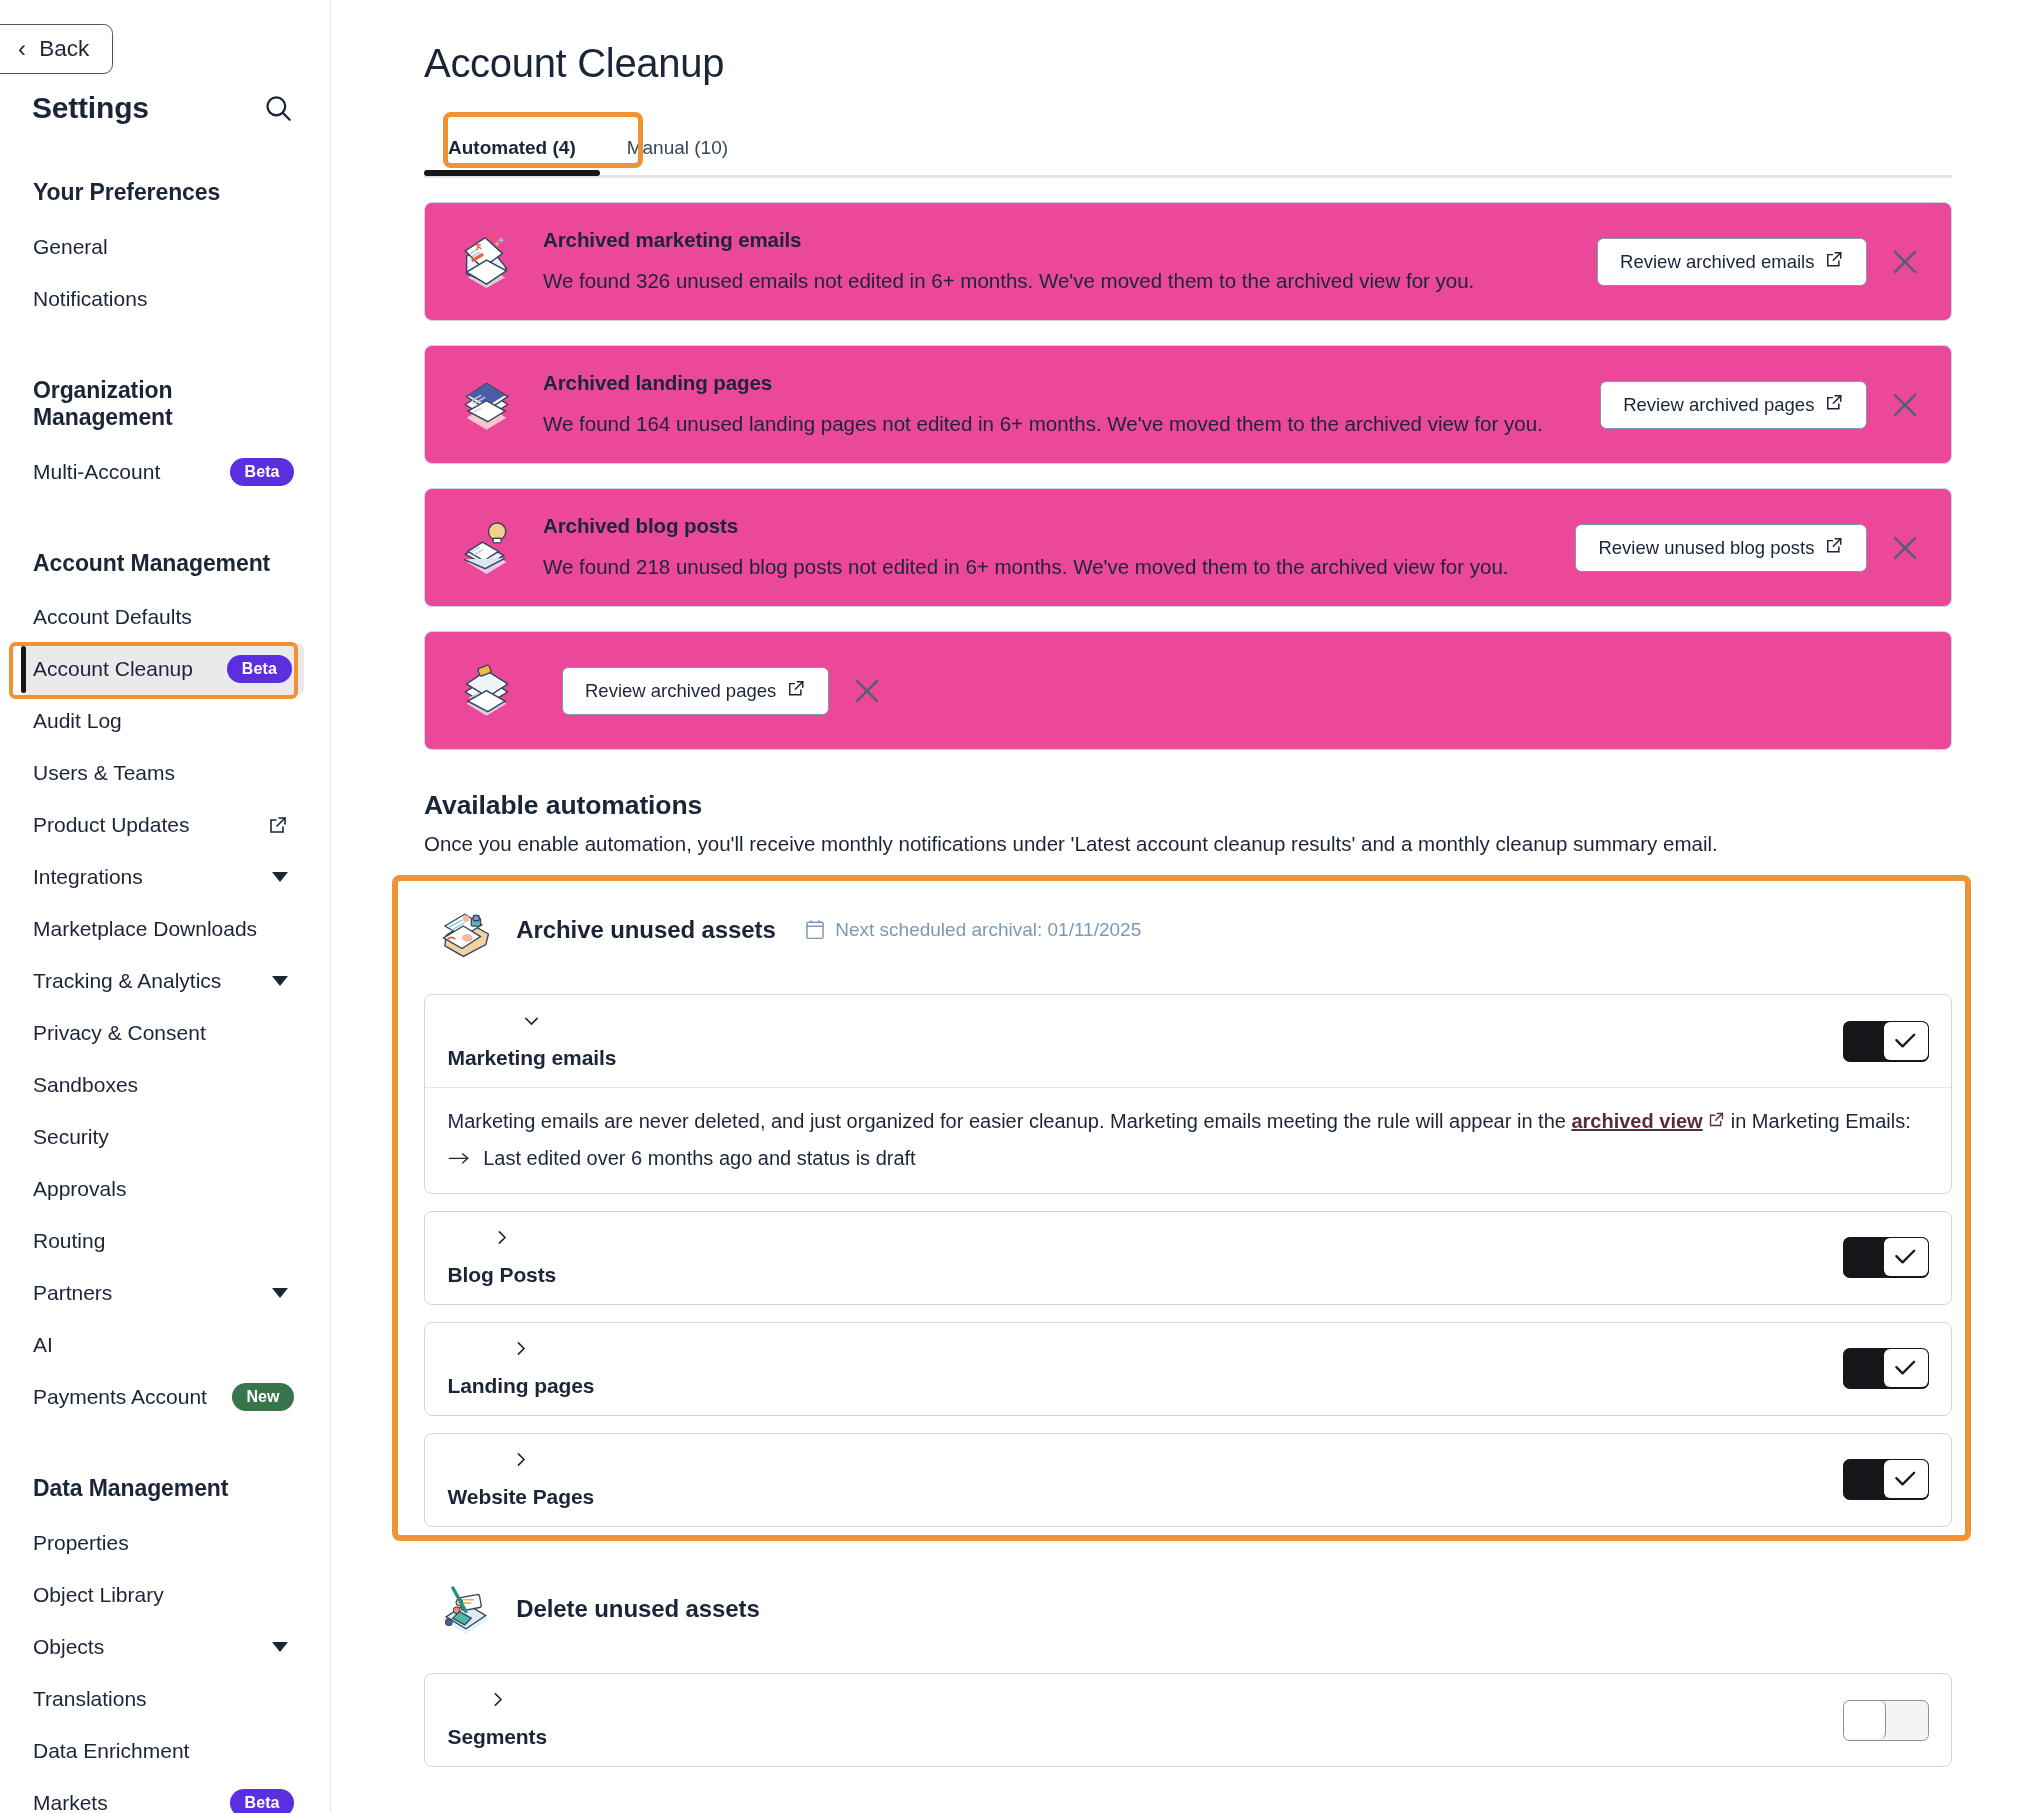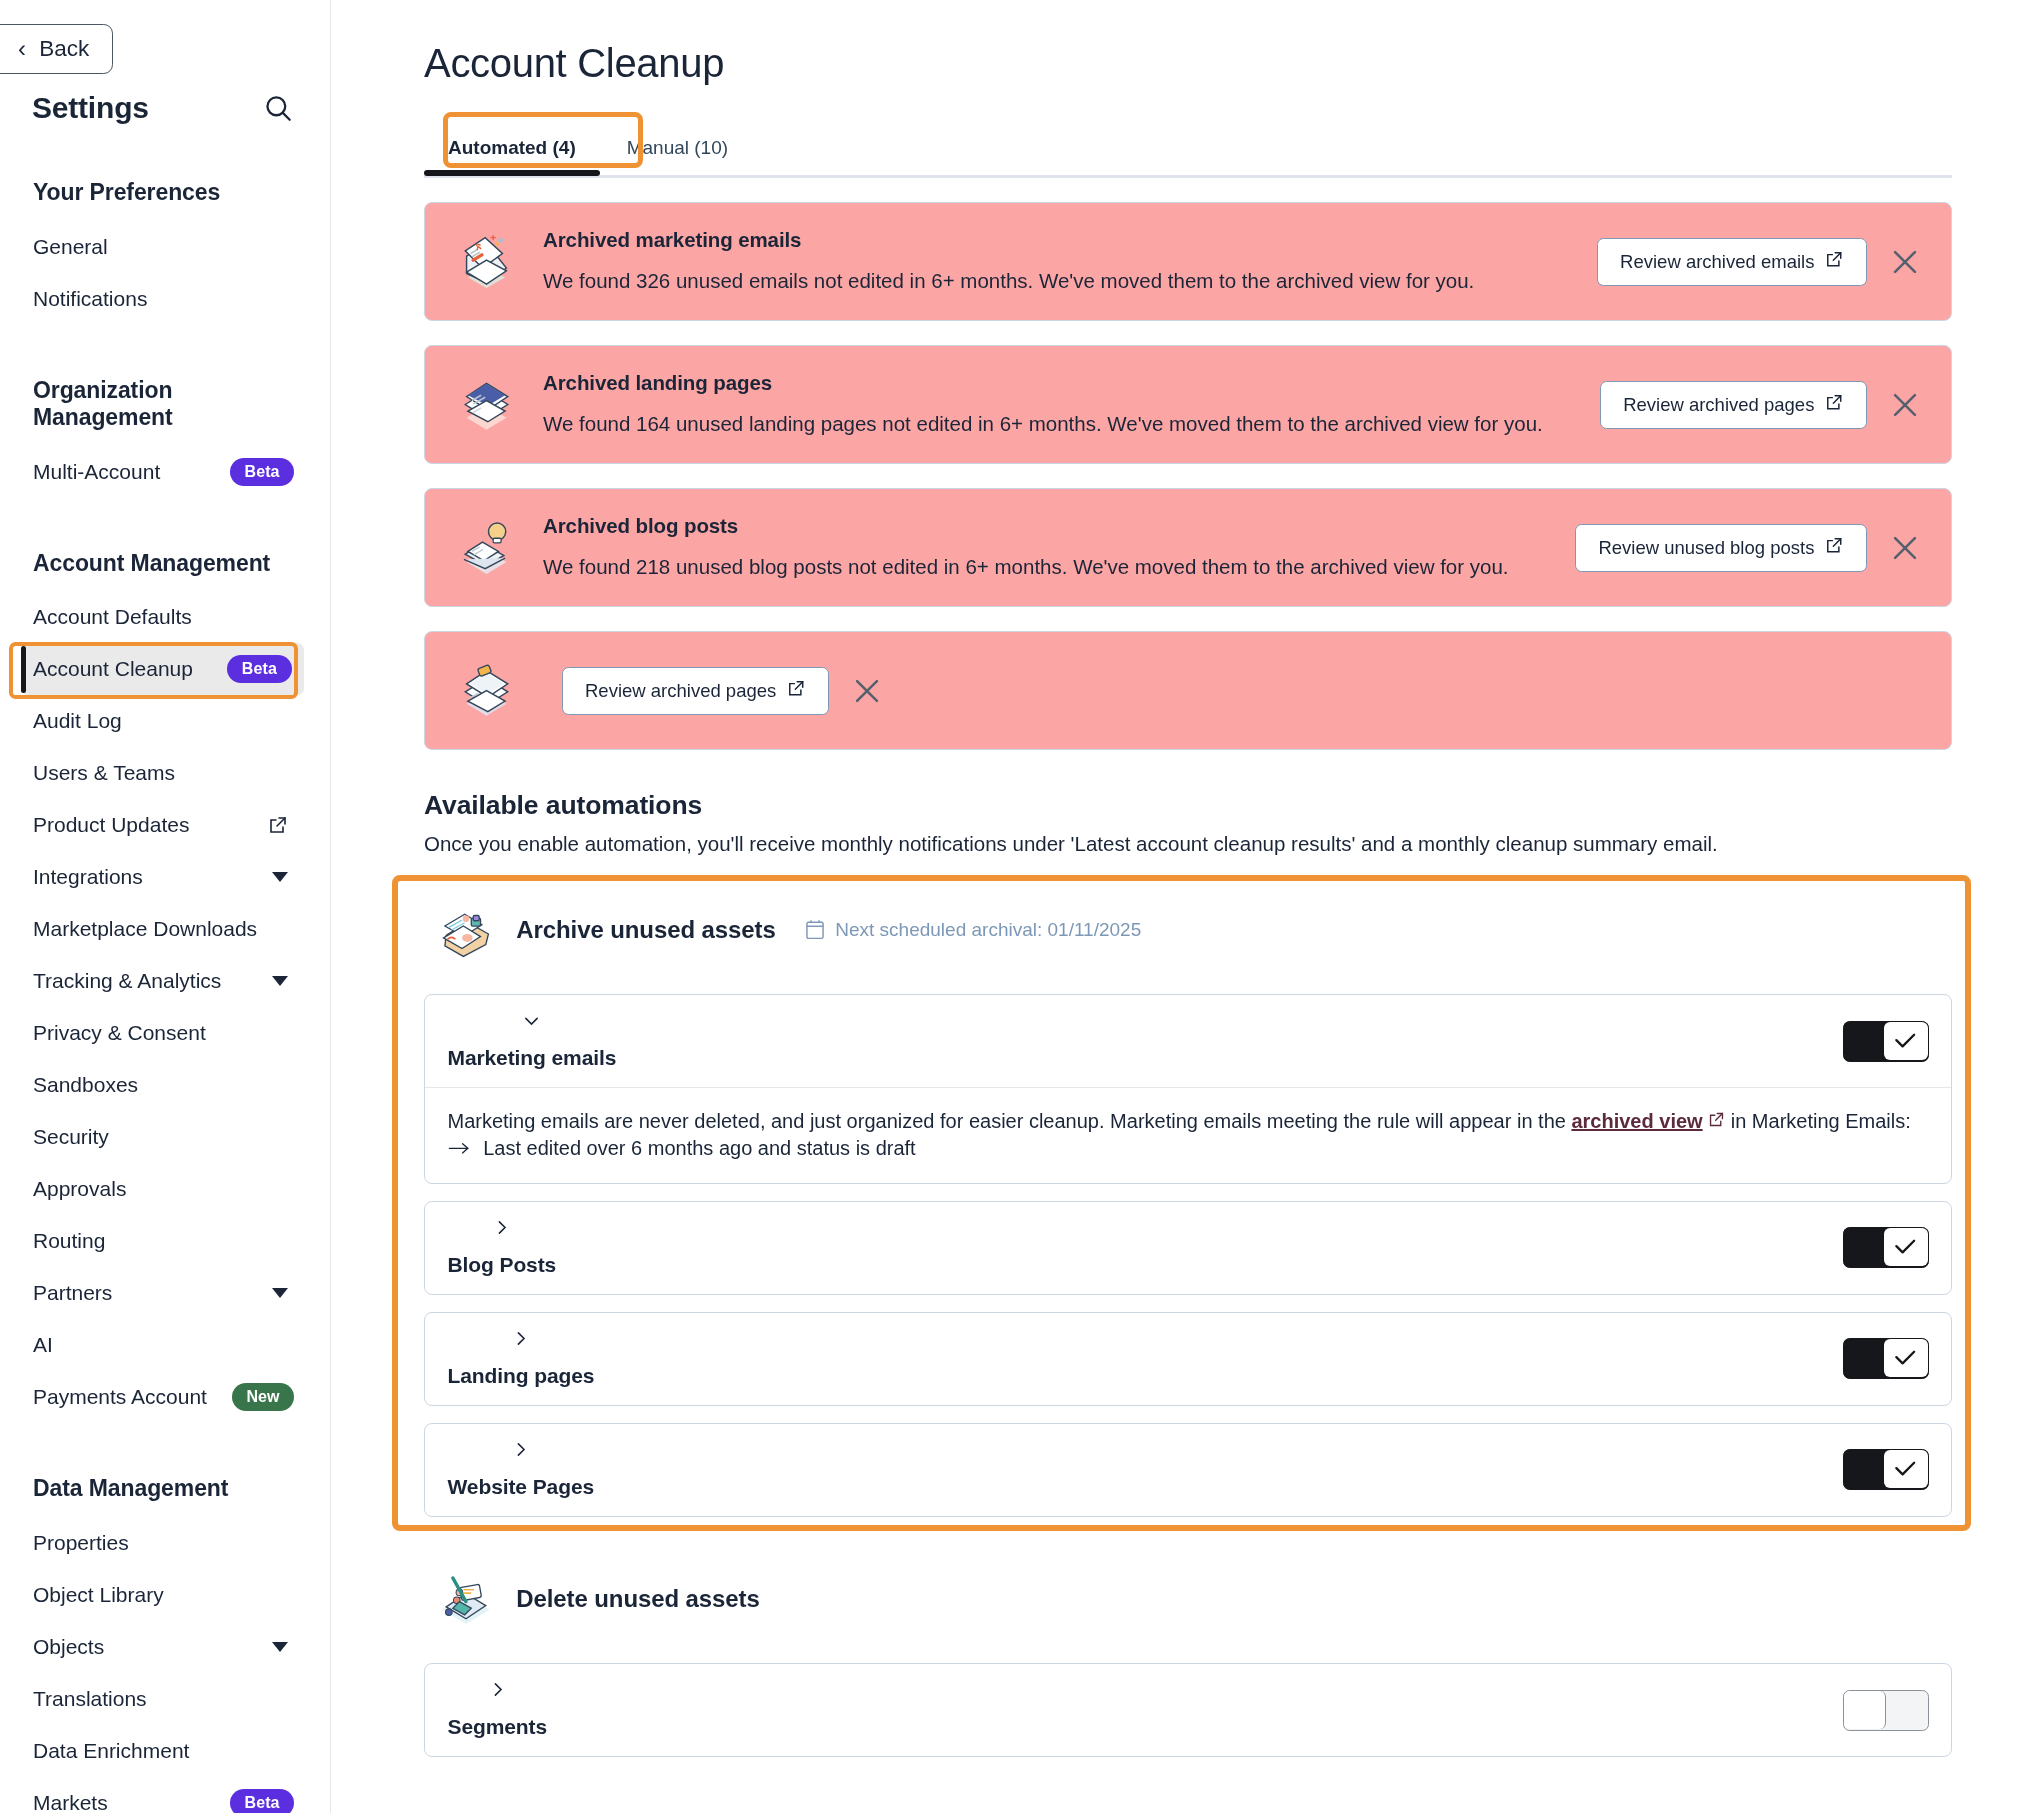--- a/index.html
+++ b/index.html
@@ -99,21 +99,21 @@
     pointer-events: none;
   }
 
   .section-head { display: flex; align-items: baseline; gap: 26.5px; margin-top: 44px; }
   .section-title { font-size: 26.5px; font-weight: 700; letter-spacing: -0.1px; }
   .section-meta { font-size: 20px; color: #7c98b6; }
 
   .card {
     margin-top: 24px; margin-right: 73px;
     border: 1.3px solid #cbd6e2; border-radius: 8px;
-    background: #fca5a5; display: flex; align-items: center;
+    background: #ec4899; display: flex; align-items: center;
     padding: 24px 29px 24px 26.5px; min-height: 117px;
   }
   .card-illo { width: 69px; height: 69px; flex: none; margin-right: 22.5px; }
   .card-body { flex: 1; min-width: 0; }
   .card-title { font-size: 20.5px; font-weight: 700; margin-bottom: 16px; letter-spacing: -0.1px; }
   .card-desc  { font-size: 20.5px; color: #1b2538; line-height: 1.3; }
   .btn-outline {
     display: inline-flex; align-items: center; gap: 10.6px;
     height: 48px; padding: 0 22.5px; border: 1.3px solid #7c98b6;
     border-radius: 6.6px; background: #fff; font-size: 18.5px; color: #1b2538;
@@ -144,21 +144,21 @@
   .acc-head {
     display: flex; align-items: center; justify-content: space-between;
     padding: 17px 22.5px 17px 22.5px; min-height: 64px; cursor: pointer;
   }
   .acc-head-left { display: flex; align-items: center; gap: 17px; flex-direction: column; }
   .acc-chev { width: 17px; height: 17px; }
   .acc-label { font-size: 21px; font-weight: 700; letter-spacing: -0.1px; }
   .acc-body { border-top: 1.3px solid #e5e8eb; padding: 20px 22.5px 22.5px 22.5px; }
   .acc-desc { font-size: 20px; line-height: 1.35; }
   .acc-link { color: #5c2a3d; font-weight: 700; text-decoration: underline; cursor: pointer; }
-  .acc-rule { display: flex; align-items: center; gap: 13.2px; margin-top: 2px; font-size: 20px; text-align: right; }
+  .acc-rule { display: flex; align-items: center; gap: 13.2px; margin-top: 12px; font-size: 20px; text-align: right; }
   .arrow-ico { width: 22.5px; height: 14.6px; flex: none; }
 
   .toggle { width: 86px; height: 41px; border-radius: 6.6px; display: flex; flex: none; cursor: pointer; }
   .toggle.on { background: #15171a; border: 1.3px solid #15171a; }
   .toggle.on .knob {
     margin-left: auto; width: 44px; height: 38px; background: #fff;
     border-radius: 6px; display: flex; align-items: center; justify-content: center;
   }
   .toggle.off { background: #f2f4f6; border: 1.3px solid #8a9199; }
   .toggle.off .knob { width: 42px; height: 38px; background: #fff; border-radius: 6px; border-right: 1.3px solid #8a9199; }

